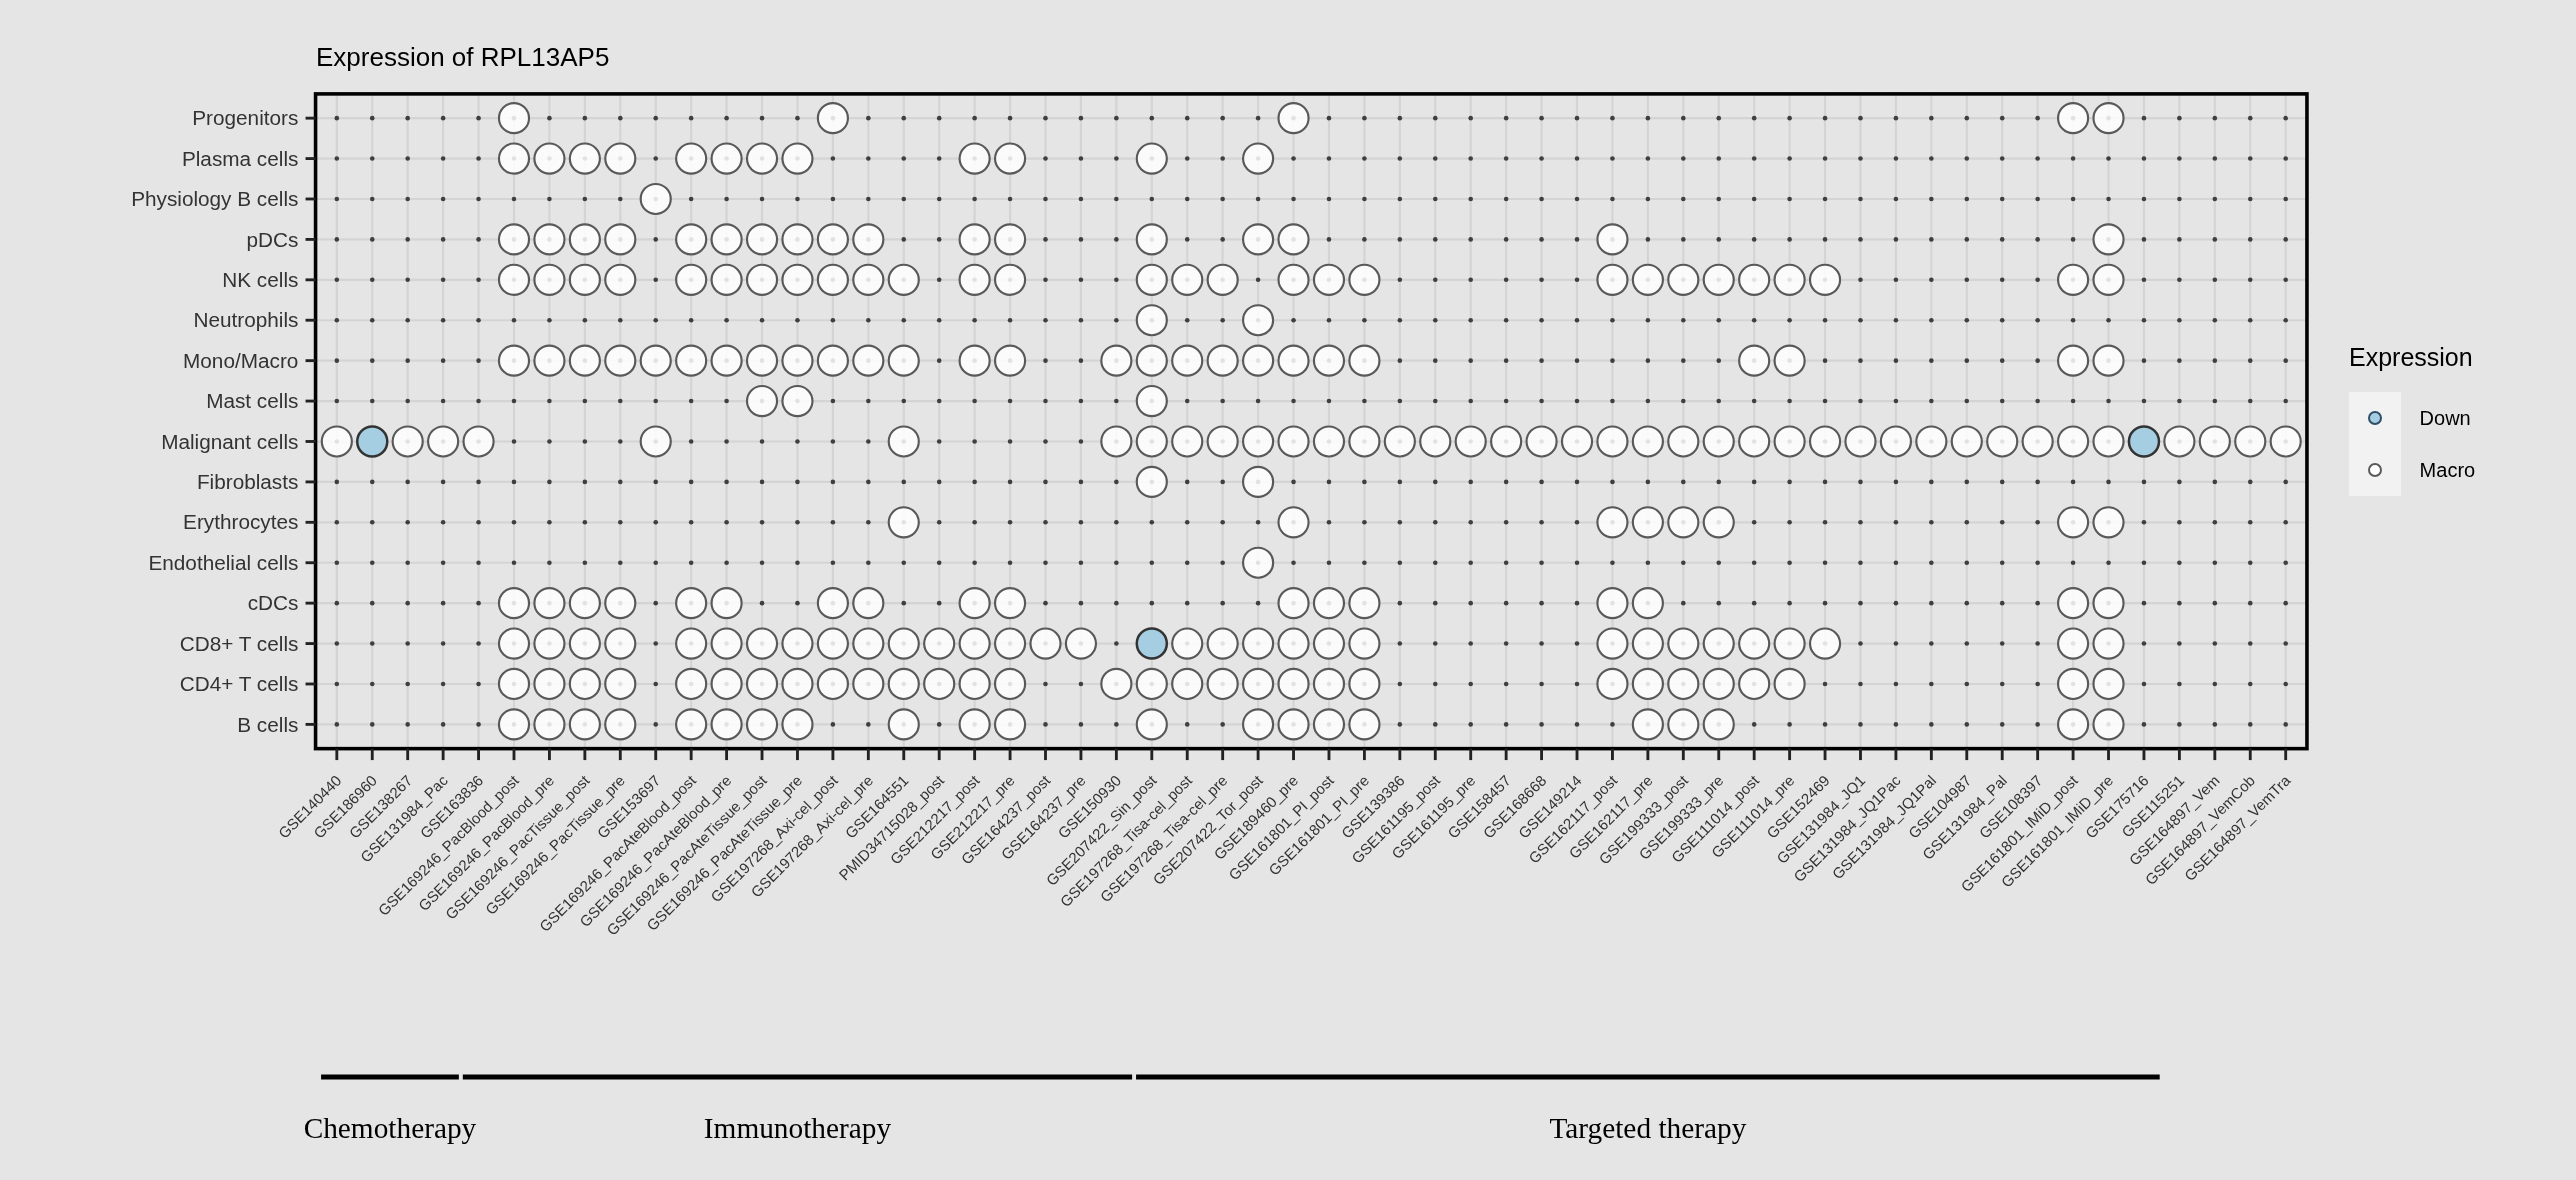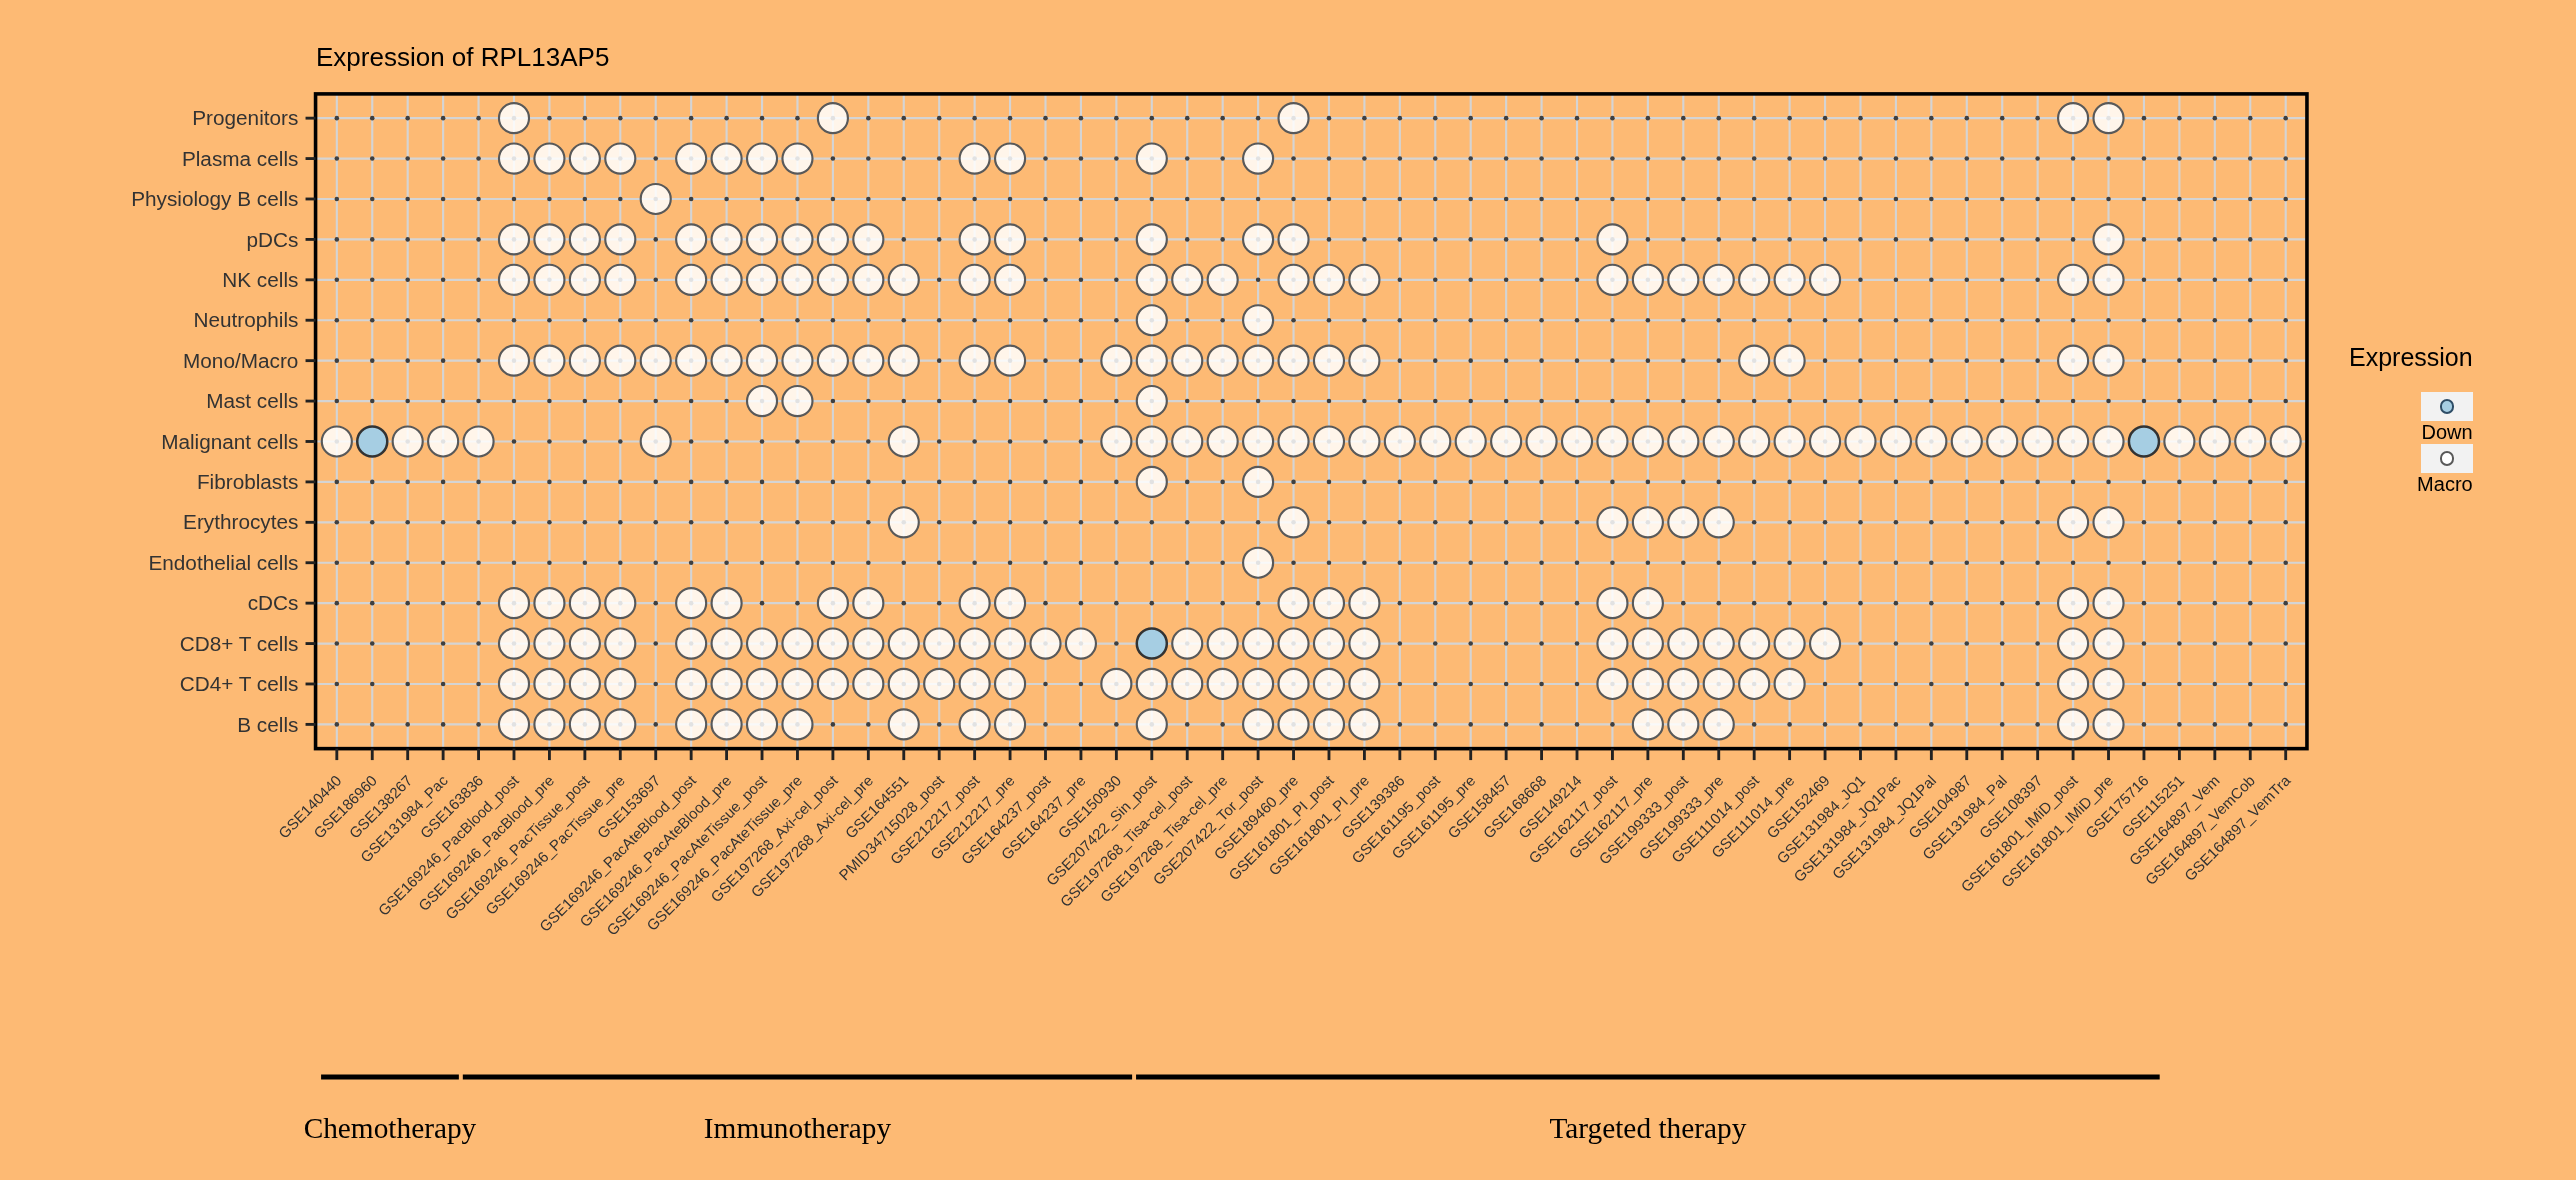--- a/index.html
+++ b/index.html
@@ -1,22 +1,22 @@
 <!DOCTYPE html>
 <html style="font-size:11.4px"><head>
 <meta charset="utf-8">
 <style>
   html,body{margin:0;padding:0;background:#ffffff;}
-  #canvas{position:relative;width:2576px;height:1181px;background:#fdba74;
+  #canvas{position:relative;width:2576px;height:1181px;background:#e5e5e5;
           font-family:"Liberation Sans", sans-serif;overflow:hidden;}
   #chart-title{position:absolute;left:316px;top:42px;font-size:26px;color:#000;}
   #chart-svg{position:absolute;left:0;top:0;}
   #legend{position:absolute;left:2349px;top:343px;}
   #legend-title{font-size:25px;color:#000;margin-bottom:20px;}
-  .legend-key{display:flex;align-items:flex-end;height:52px;flex-direction:column;}
+  .legend-key{display:flex;align-items:center;height:52px;}
   .legend-swatch{width:52px;height:52px;background:#f2f2f2;display:flex;
                  align-items:center;justify-content:center;}
   .legend-dot{width:14.3px;height:14.3px;border-radius:50%;box-sizing:border-box;}
   .legend-label{font-size:20px;color:#000;margin-left:18.6px;}
 </style>
 </head>
 <body>
 
 <div id="canvas">
   <div id="chart-title">Expression of RPL13AP5</div>

